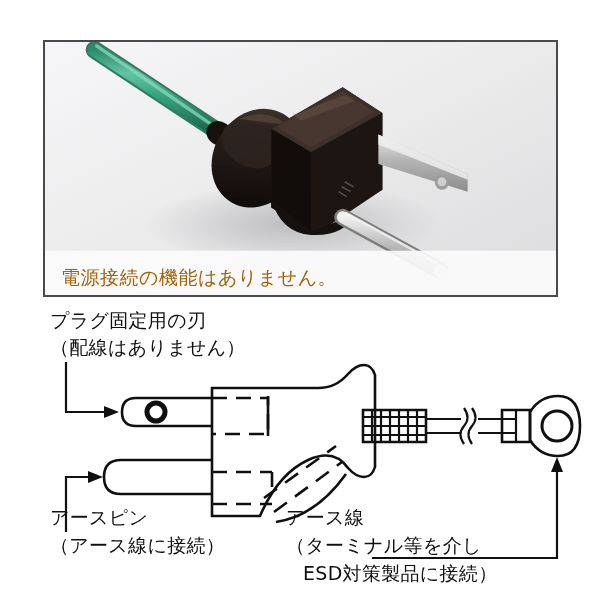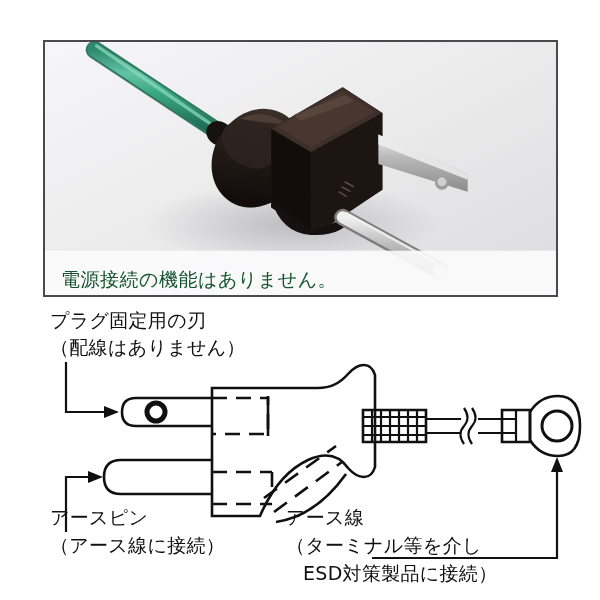--- a/index.html
+++ b/index.html
@@ -35,23 +35,23 @@
     height: 100%;
     display: block;
   }
   #photo-caption {
     position: absolute;
     left: 16px;
     bottom: 6px;
     font-size: 19px;
     line-height: 1;
     letter-spacing: 0.5px;
-    color: #14532d;
+    color: #a16207;
     white-space: nowrap;
-    font-family: Liberation Sans, sans-serif;
+    font-family: Liberation Mono, monospace;
   }
 
   
   #diagram-area {
     position: absolute;
     left: 0;
     top: 300px;
     width: 600px;
     height: 300px;
     padding-left: 6px;

